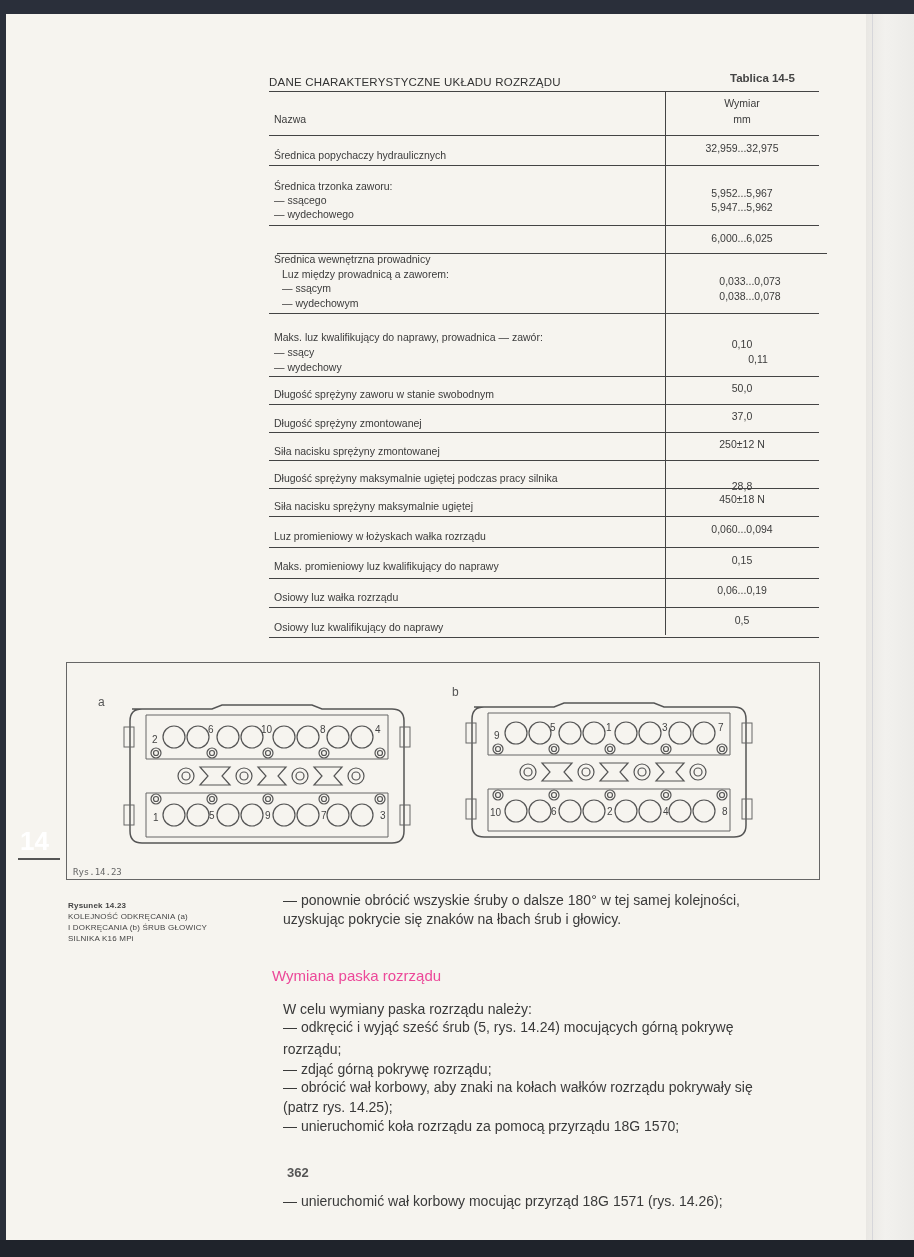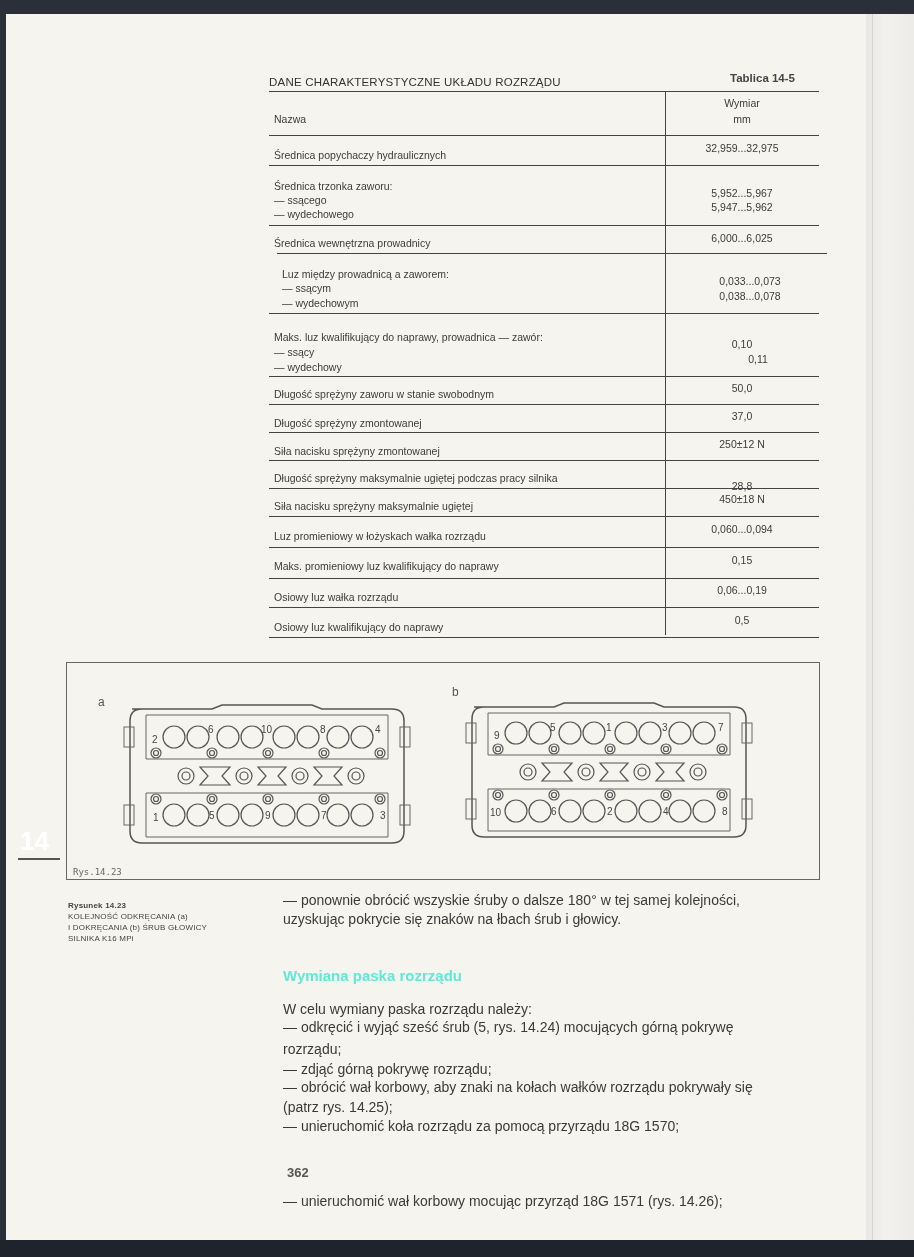--- a/index.html
+++ b/index.html
@@ -20,21 +20,21 @@
 
   .figure-box { position:absolute; left:66px; top:662px; width:752px; height:216px; border:1px solid #666; }
   .fig-label { position:absolute; font-size:12px; color:#555; }
   .fig-caption { position:absolute; left:6px; bottom:2px; font-size:9px; color:#666; font-family:"DejaVu Sans Mono", monospace; }
   .chapter-tab { position:absolute; left:20px; top:826px; font-size:26px; font-weight:bold; color:#ffffff; }
   .chapter-underline { position:absolute; left:18px; top:858px; width:42px; height:1.5px; background:#555; }
 
   .caption { position:absolute; left:68px; top:900px; font-size:8px; line-height:11px; color:#444; letter-spacing:0.2px; }
   .caption .title { font-weight:bold; }
   .body-text { position:absolute; left:283px; width:560px; font-size:14px; line-height:18px; color:#3a3a3a; }
-  .heading { position:absolute; left:283px; top:967px; font-size:15px; font-weight:bold; color:#5eead4; }
+  .heading { position:absolute; left:272px; top:967px; font-size:15px; font-weight:normal; color:#ec4899; }
   .page-number { position:absolute; left:287px; top:1165px; font-size:13px; font-weight:bold; color:#555; }
 
   svg text { font-family:"Liberation Sans", sans-serif; }
 </style>
 </head>
 <body>
 
 <div class="page"></div>
 <div class="page-right-shadow"></div>
 <div class="gutter-line"></div>
@@ -59,21 +59,21 @@
 
   <div class="row" style="top:74px;">
     <div class="name" style="top:13px;">Średnica trzonka zaworu:</div>
     <div class="name" style="top:27px;">— ssącego</div>
     <div class="name" style="top:41px;">— wydechowego</div>
     <div class="val" style="top:20px;">5,952...5,967</div>
     <div class="val" style="top:34px;">5,947...5,962</div>
   </div>
 
   <div class="row" style="top:134px;">
-    <div class="name" style="top:10px;text-align:right;">Średnica wewnętrzna prowadnicy</div>
+    <div class="name" style="top:26px;text-align:right;">Średnica wewnętrzna prowadnicy</div>
     <div class="val" style="top:5px;">6,000...6,025</div>
   </div>
 
   <div class="row" style="top:162px;margin-left:8px;">
     <div class="name" style="top:13px;">Luz między prowadnicą a zaworem:</div>
     <div class="name" style="top:27px;">— ssącym</div>
     <div class="name" style="top:42px;">— wydechowym</div>
     <div class="val" style="top:20px;">0,033...0,073</div>
     <div class="val" style="top:35px;">0,038...0,078</div>
   </div>

